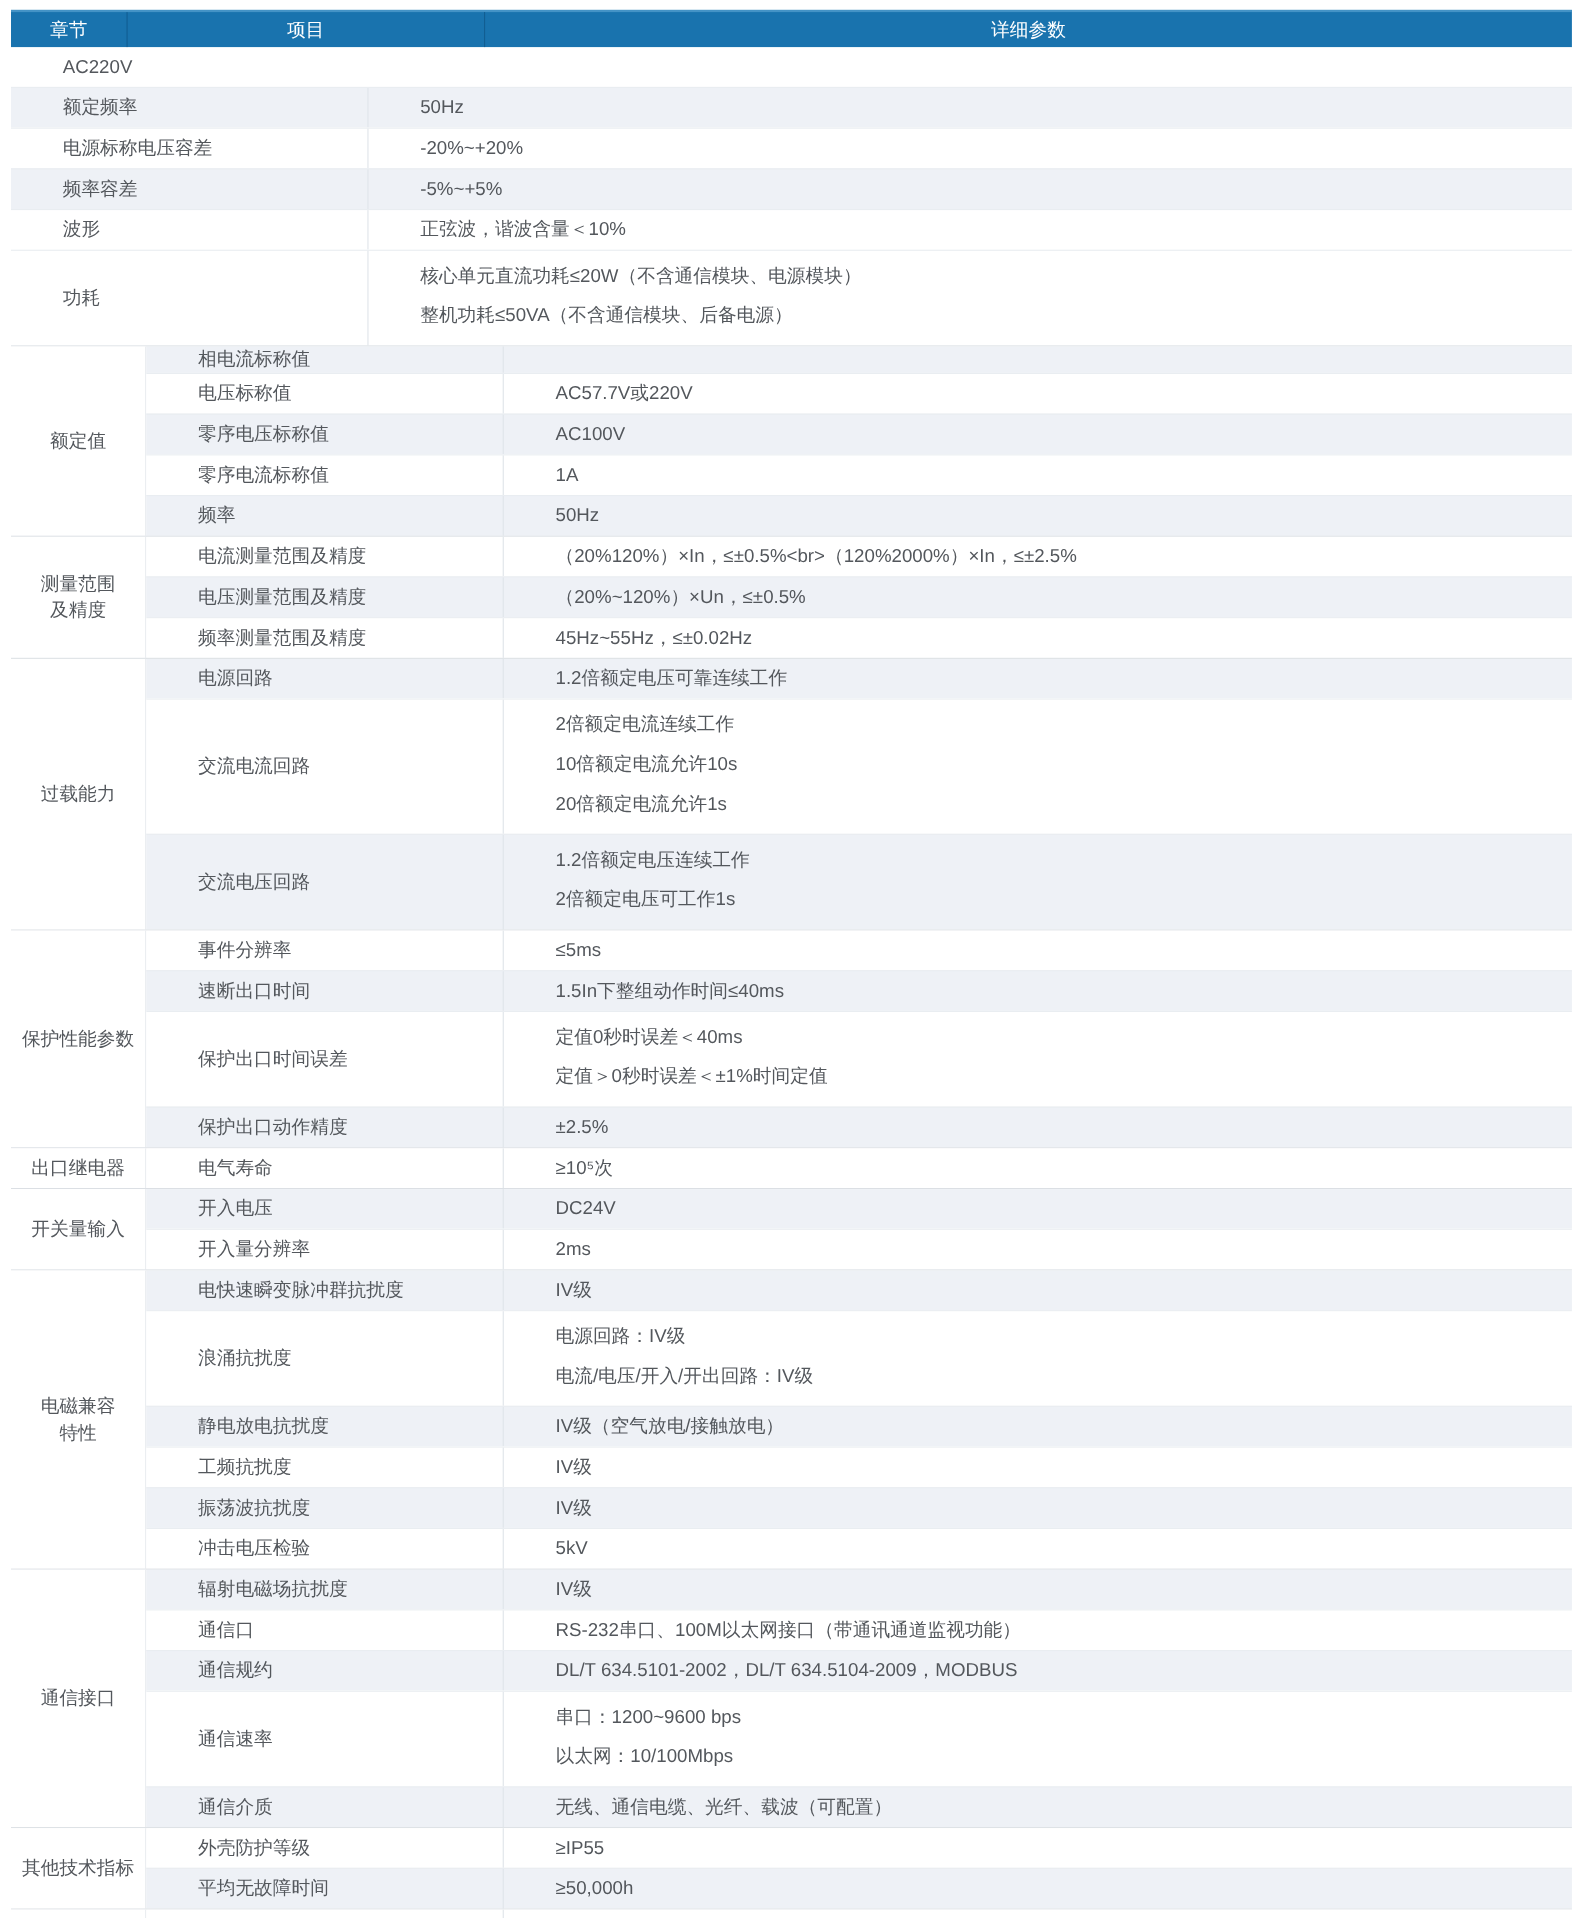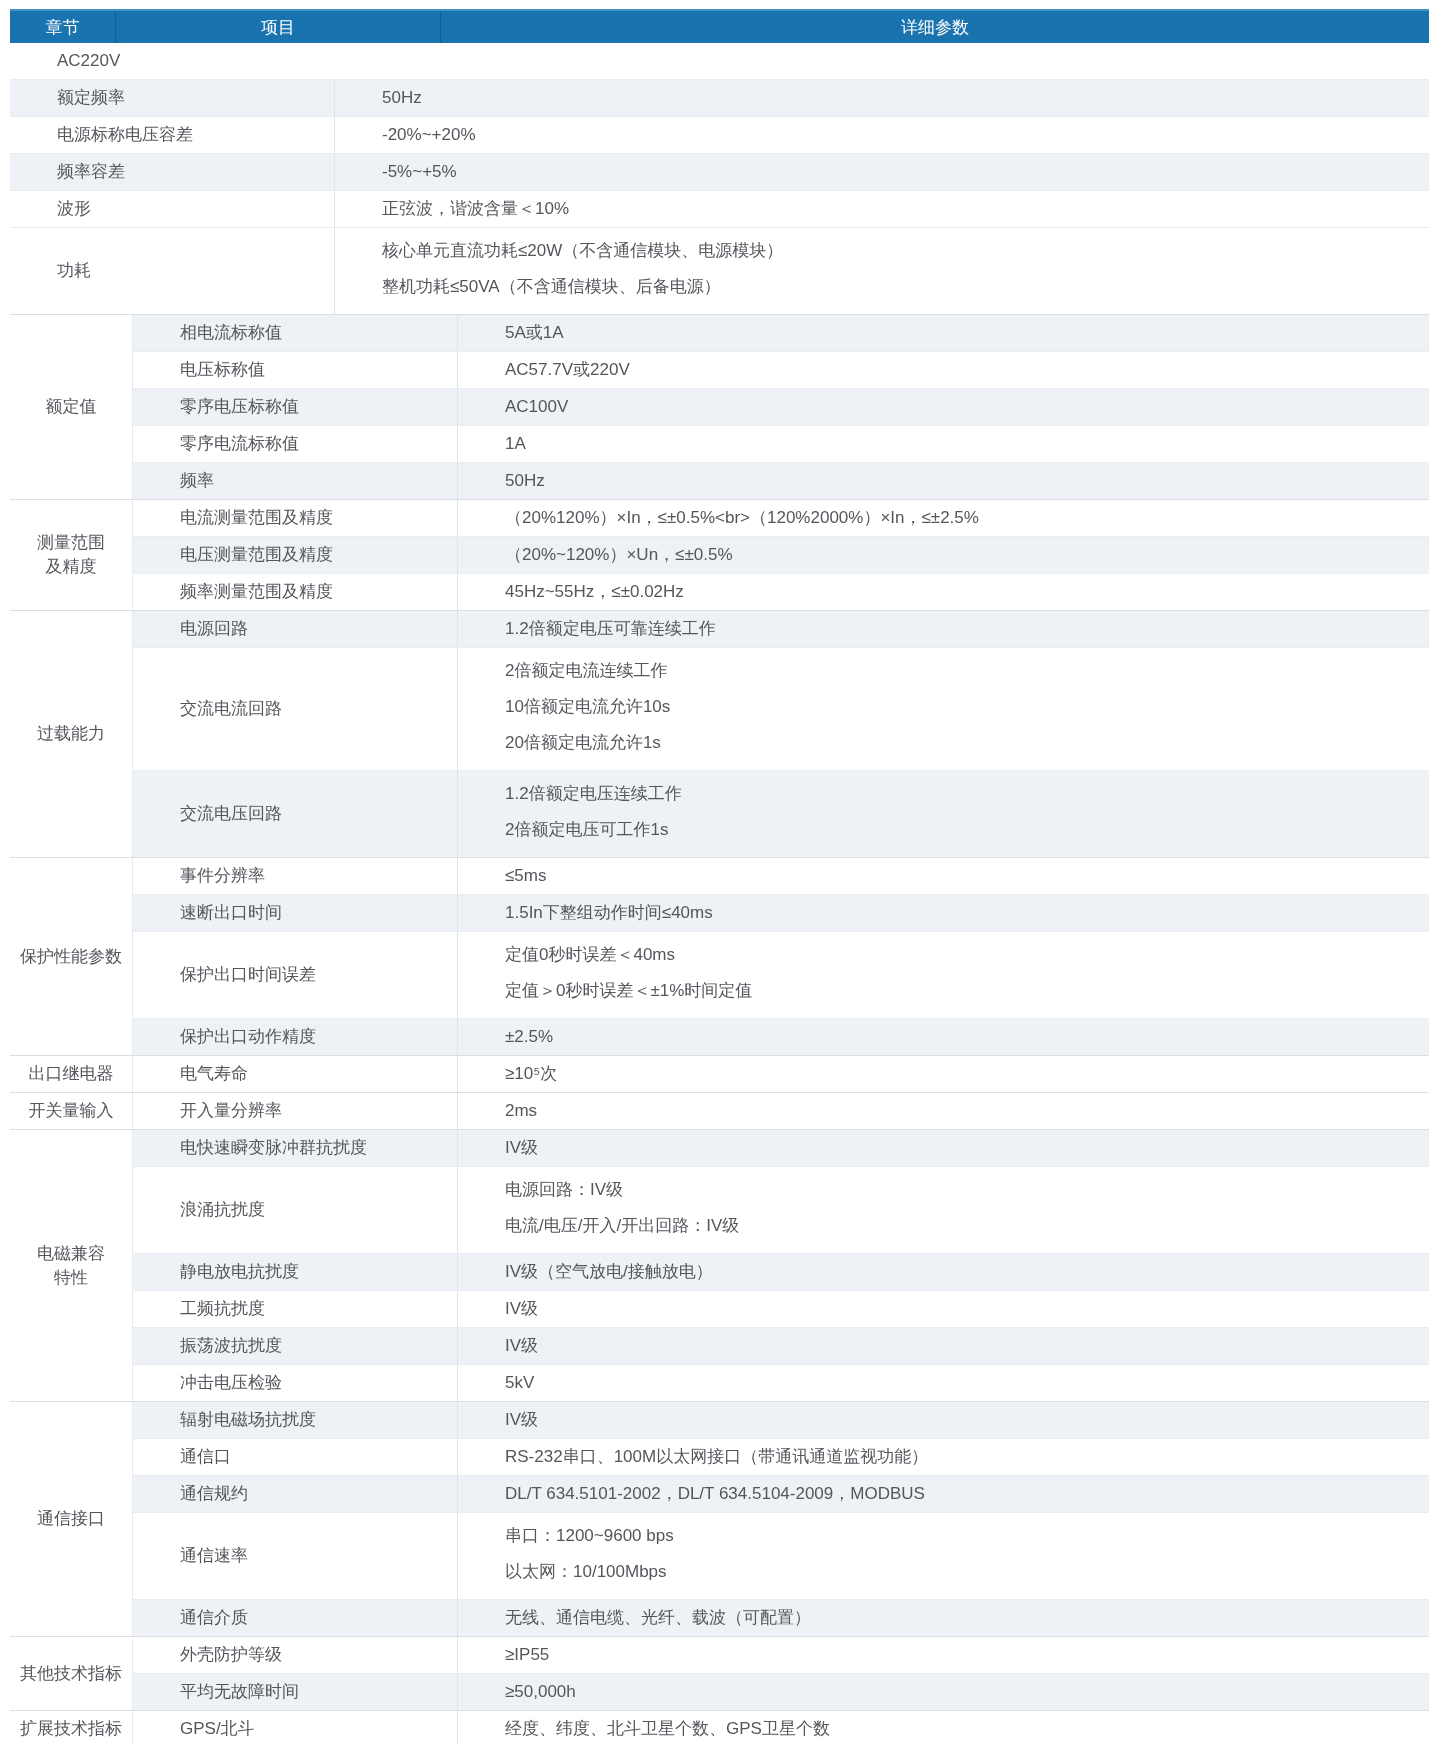--- a/index.html
+++ b/index.html
@@ -94,23 +94,20 @@
           </div>
         </div>
       </div>
       <div class="section">
         <div class="sec-label">
           <div class="sec-line">额定值</div>
         </div>
         <div class="rows">
           <div class="row shaded">
             <div class="cell item">相电流标称值</div>
-            <div class="cell value">
-              <div class="vline">5A或1A</div>
-            </div>
           </div>
           <div class="row">
             <div class="cell item">电压标称值</div>
             <div class="cell value">
               <div class="vline">AC57.7V或220V</div>
             </div>
           </div>
           <div class="row shaded">
             <div class="cell item">零序电压标称值</div>
             <div class="cell value">
@@ -228,20 +225,26 @@
               <div class="vline">≥10⁵次</div>
             </div>
           </div>
         </div>
       </div>
       <div class="section">
         <div class="sec-label">
           <div class="sec-line">开关量输入</div>
         </div>
         <div class="rows">
+          <div class="row shaded">
+            <div class="cell item">开入电压</div>
+            <div class="cell value">
+              <div class="vline">DC24V</div>
+            </div>
+          </div>
           <div class="row">
             <div class="cell item">开入量分辨率</div>
             <div class="cell value">
               <div class="vline">2ms</div>
             </div>
           </div>
         </div>
       </div>
       <div class="section">
         <div class="sec-label">

